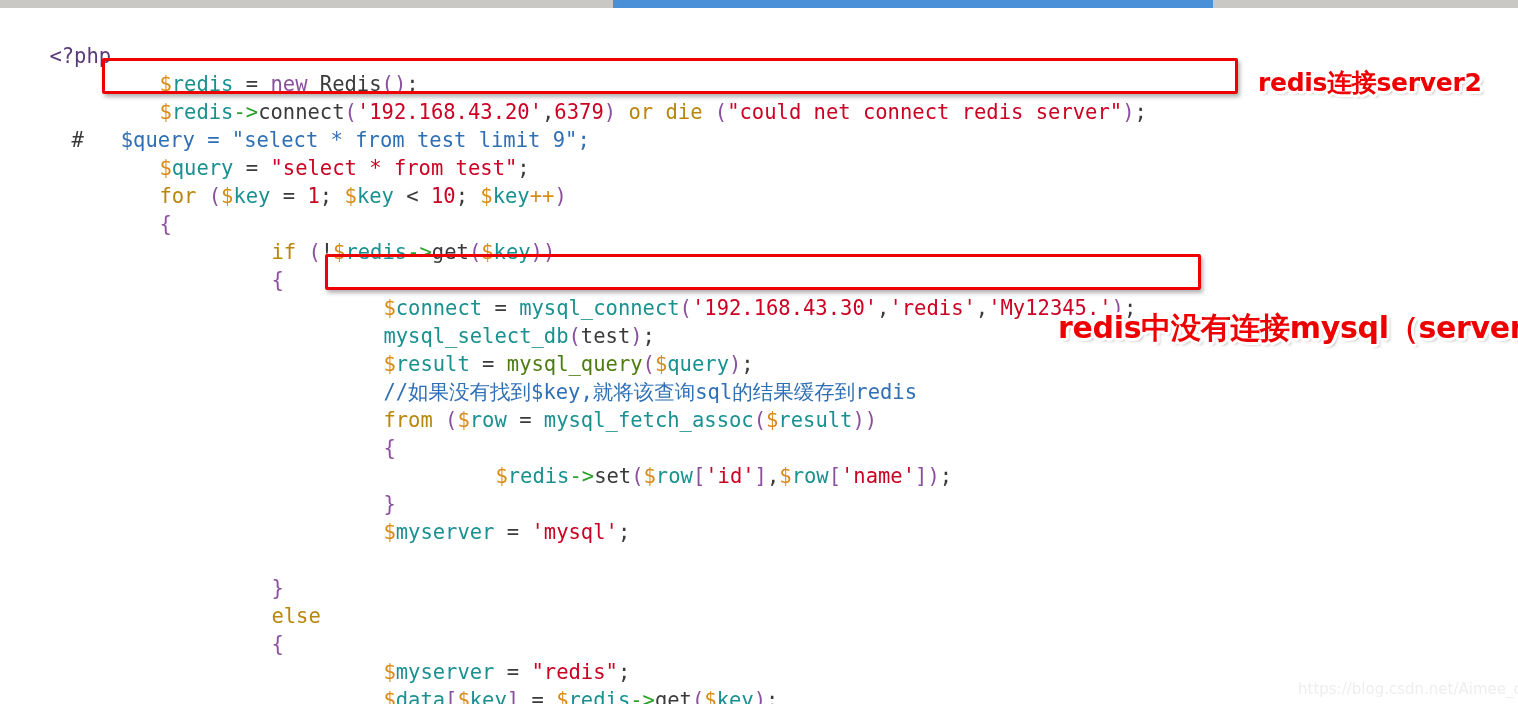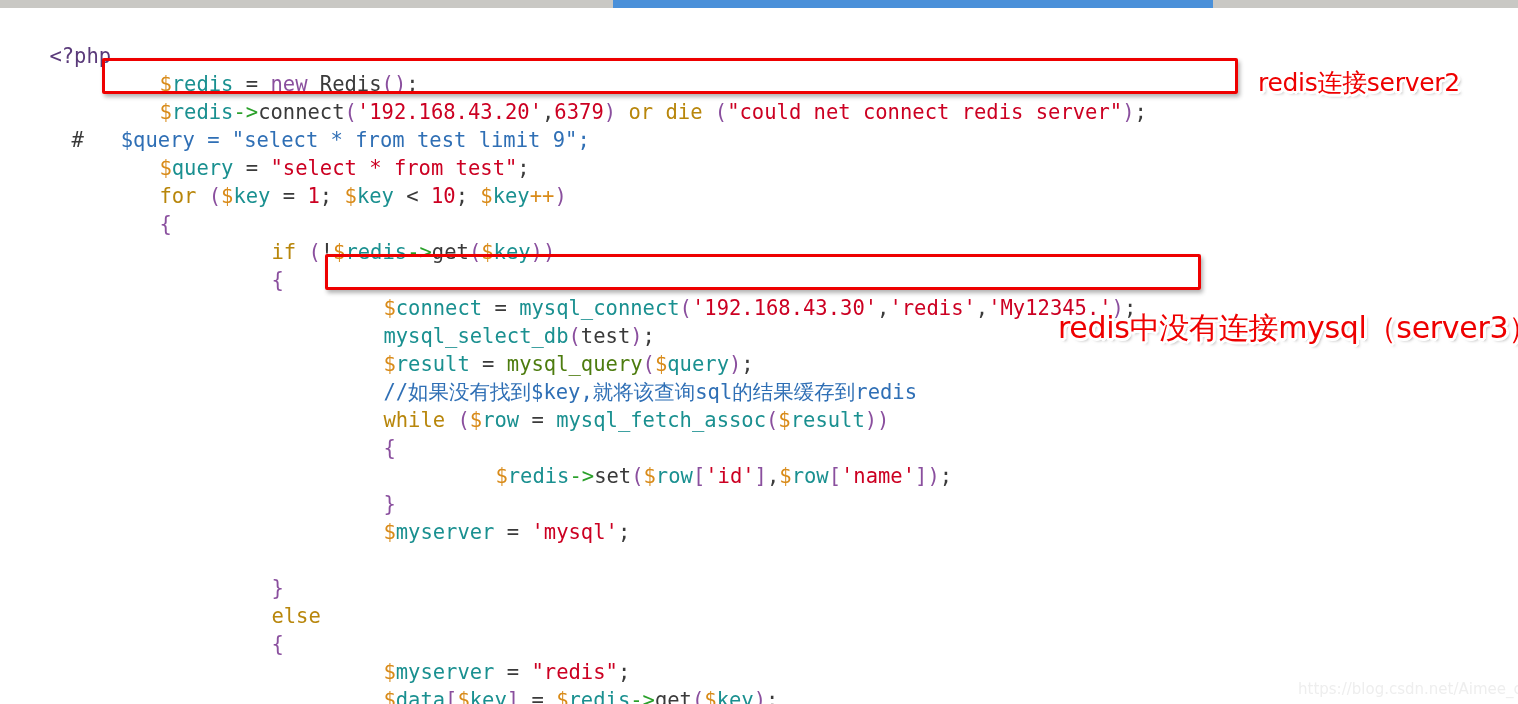--- a/index.html
+++ b/index.html
@@ -74,21 +74,21 @@
     border-radius: 2px;
     background: transparent;
     box-shadow: 2px 3px 4px rgba(0,0,0,0.30);
     pointer-events: none;
   }
 
   
   .annotation {
     position: absolute;
     font-family: "DejaVu Sans", "Liberation Sans", sans-serif;
-    font-weight: normal;
+    font-weight: bold;
     color: #ee0000;
     white-space: nowrap;
     letter-spacing: -0.3px;
     text-shadow:
        2px  0px 0 #ffffff,  -2px  0px 0 #ffffff,
        0px  2px 0 #ffffff,   0px -2px 0 #ffffff,
        2px  2px 0 #ffffff,  -2px  2px 0 #ffffff,
        2px -2px 0 #ffffff,  -2px -2px 0 #ffffff,
        3px  1px 0 #ffffff,  -3px  1px 0 #ffffff,
        1px  3px 0 #ffffff,   1px -3px 0 #ffffff,
@@ -171,21 +171,21 @@
 
   <div class="code-line" style="top:314px; left:334px;">
     <span class="t-dollar">$</span><span class="t-var">result</span><span class="t-op"> = </span><span class="t-fn" style="color:#4d7c0f;">mysql_query</span><span class="t-punct">(</span><span class="t-dollar">$</span><span class="t-var">query</span><span class="t-punct">)</span><span class="t-op">;</span>
   </div>
 
   <div class="code-line t-comment" style="top:342px; left:334px; font-family:'DejaVu Sans Mono','Liberation Mono',monospace;">
     <span class="t-comment">//如果没有找到$key,就将该查询sql的结果缓存到redis</span>
   </div>
 
   <div class="code-line" style="top:370px; left:334px;">
-    <span class="t-kw">while</span><span class="t-plain"> </span><span class="t-punct">(</span><span class="t-dollar">$</span><span class="t-var">row</span><span class="t-op"> = </span><span class="t-fn" style="color:#1a9090;">mysql_fetch_assoc</span><span class="t-punct">(</span><span class="t-dollar">$</span><span class="t-var">result</span><span class="t-punct">))</span>
+    <span class="t-kw">from</span><span class="t-plain"> </span><span class="t-punct">(</span><span class="t-dollar">$</span><span class="t-var">row</span><span class="t-op"> = </span><span class="t-fn" style="color:#1a9090;">mysql_fetch_assoc</span><span class="t-punct">(</span><span class="t-dollar">$</span><span class="t-var">result</span><span class="t-punct">))</span>
   </div>
 
   <div class="code-line" style="top:398px; left:334px;">
     <span class="t-punct">{</span>
   </div>
 
   <div class="code-line" style="top:426px; left:446px;">
     <span class="t-dollar">$</span><span class="t-var">redis</span><span class="t-arrow">-&gt;</span><span class="t-fn">set</span><span class="t-punct">(</span><span class="t-dollar">$</span><span class="t-var">row</span><span class="t-punct">[</span><span class="t-str">'id'</span><span class="t-punct">]</span><span class="t-op">,</span><span class="t-dollar">$</span><span class="t-var">row</span><span class="t-punct">[</span><span class="t-str">'name'</span><span class="t-punct">]</span><span class="t-punct">)</span><span class="t-op">;</span>
   </div>
 

